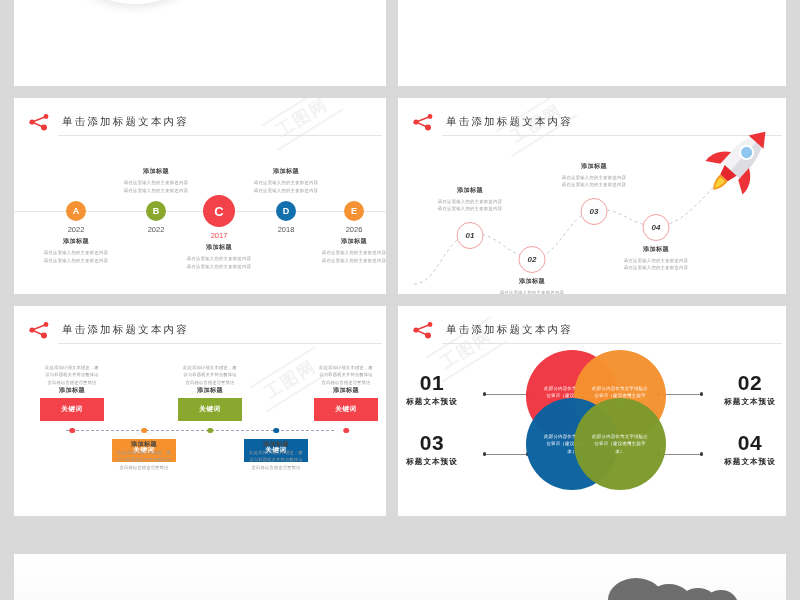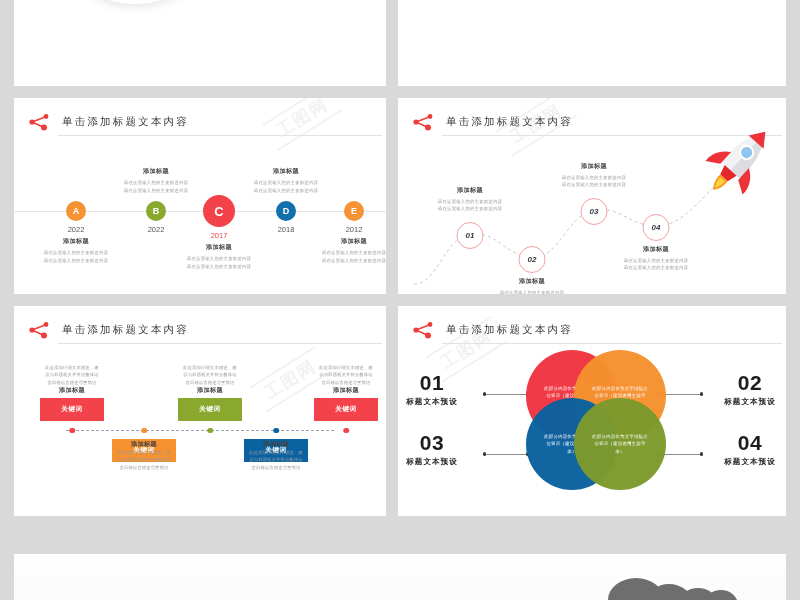--- a/index.html
+++ b/index.html
@@ -176,21 +176,21 @@
             <div class="tl-dot" style="width: 20px; height: 20px; top: 103px; background: rgb(18, 113, 173); font-size: 9px;">D</div>
             <div class="tl-year" style="top: 127px; color: rgb(85, 85, 85);">2018</div>
             <div class="tl-block" style="top: 69px;">
               <div class="t">添加标题</div>
               <div class="l">请在这里输入您的主要叙述内容</div>
               <div class="l">请在这里输入您的主要叙述内容</div>
             </div>
           </div>
           <div class="tl-node" style="left: 340px; top: 0px;">
             <div class="tl-dot" style="width: 20px; height: 20px; top: 103px; background: rgb(245, 147, 52); font-size: 9px;">E</div>
-            <div class="tl-year" style="top: 127px; color: rgb(85, 85, 85);">2012</div>
+            <div class="tl-year" style="top: 127px; color: rgb(85, 85, 85);">2026</div>
             <div class="tl-block" style="top: 139px;">
               <div class="t">添加标题</div>
               <div class="l">请在这里输入您的主要叙述内容</div>
               <div class="l">请在这里输入您的主要叙述内容</div>
             </div>
           </div>
         </div>
     </div>
   </div>
 

